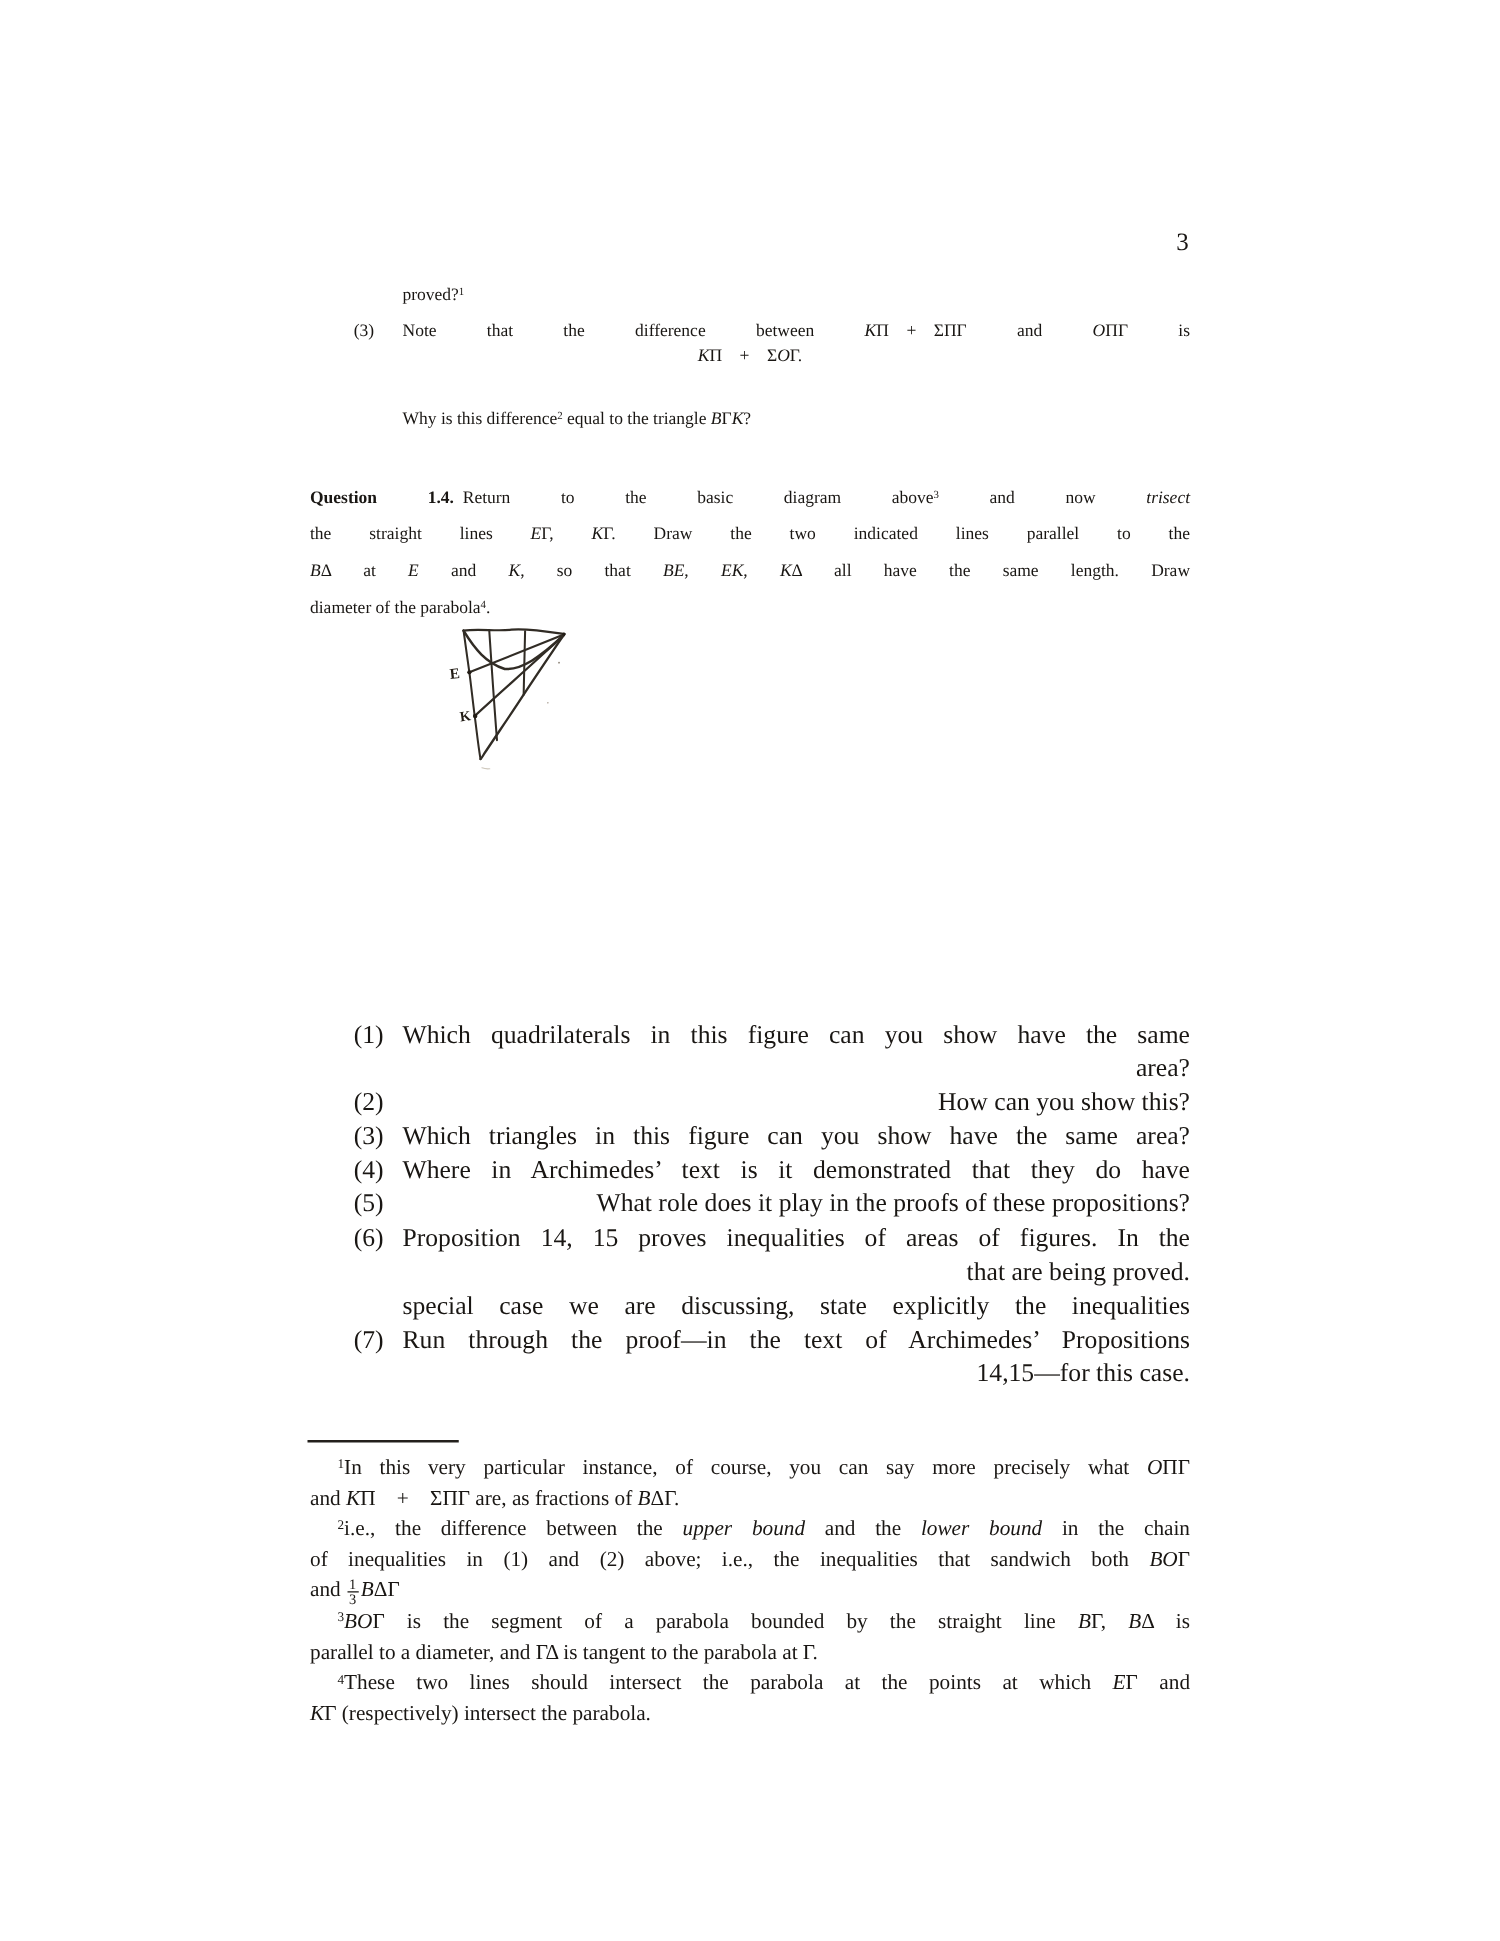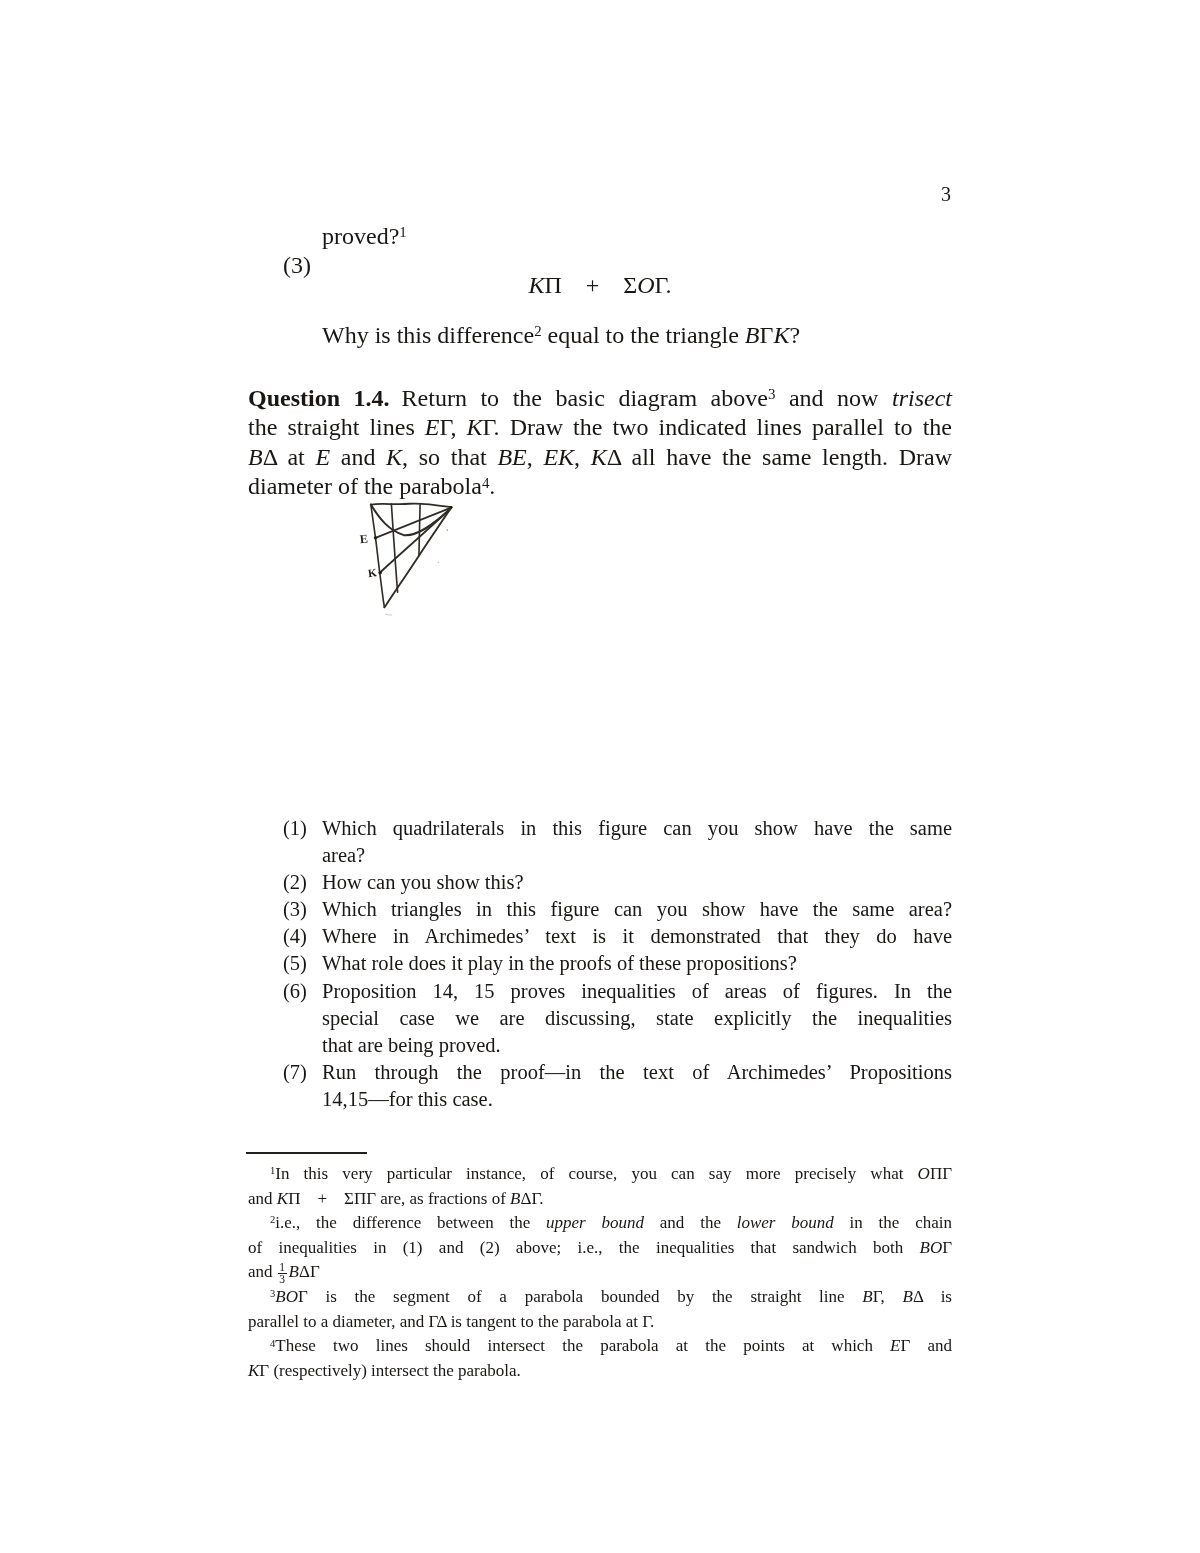--- a/index.html
+++ b/index.html
@@ -2,48 +2,49 @@
 <html><head>
 <meta charset="utf-8">
 <style>
   html,body{margin:0;padding:0;background:#e8e8e8;}
   .page{
     position:relative;width:1200px;height:1553px;background:#ffffff;
     font-family:"Liberation Serif", serif;color:#191613;overflow:hidden;
     margin:0 auto;
   }
   .abs{position:absolute;}
-  .bodytxt{font-size:24px;line-height:29.4px;}
+  .bodytxt{font-size:14px;line-height:29.4px;}
   .listtxt{font-size:20.5px;line-height:27.1px;}
   .fntxt{font-size:17px;line-height:24.6px;}
   .jy{text-align:justify;text-align-last:justify;}
   .ctr{text-align:center;}
   .it{font-style:italic;}
   .bd{font-weight:bold;}
   .sup{font-size:62%;position:relative;top:-0.45em;line-height:0;}
   .frac{display:inline-block;vertical-align:-0.5em;text-align:center;line-height:0.95;font-size:68%;margin:0 2px 0 1px;}
   .frac span{display:block;padding:0 1.5px;}
   .frac .fden{border-top:1.4px solid currentColor;}
   .li{position:relative;padding-left:74px;}
-  .li-line{position:relative;}
+  .li-line{position:relative;text-align:right;}
   .lilab{position:absolute;left:-39px;top:0;}
   .fn-first{text-indent:22px;}
   .rule{position:absolute;left:246px;top:1152px;width:121px;height:1.6px;background:#23201c;}
   svg text{font-family:"Liberation Serif", serif;font-weight:bold;}
 </style>
 </head>
 <body>
 
 <div class="page">
 
   <div class="abs" style="left:0;top:183px;width:951px;text-align:right;font-size:20px;">3</div>
 
   <div class="abs bodytxt" style="left:322px;top:222px;"><span>proved?</span><span class="sup">1</span></div>
 
   <div class="abs bodytxt" style="left:283px;top:251px;">(3)</div>
+  <div class="abs bodytxt jy" style="left:322px;top:251px;width:630px;"><span>Note that the difference between </span><span class="it">K</span><span>Π</span><span>  +  </span><span>ΣΠΓ and </span><span class="it">O</span><span>ΠΓ is</span></div>
   <div class="abs bodytxt ctr" style="left:248px;top:271px;width:704px;"><span class="it">K</span><span>Π</span><span>  +  </span><span>Σ</span><span class="it">O</span><span>Γ.</span></div>
   <div class="abs bodytxt" style="left:322px;top:321px;"><span>Why is this difference</span><span class="sup">2</span><span> equal to the triangle </span><span class="it">B</span><span>Γ</span><span class="it">K</span><span>?</span></div>
 
   <div class="abs bodytxt" style="left:248px;top:384px;width:704px;">
     <div class="jy"><span class="bd">Question 1.4.</span><span> Return to the basic diagram above</span><span class="sup">3</span><span> and now </span><span class="it">trisect</span></div>
     <div class="jy"><span>the straight lines </span><span class="it">E</span><span>Γ, </span><span class="it">K</span><span>Γ. Draw the two indicated lines parallel to the</span></div>
     <div class="jy"><span class="it">B</span><span>Δ at </span><span class="it">E</span><span> and </span><span class="it">K</span><span>, so that </span><span class="it">BE</span><span>, </span><span class="it">EK</span><span>, </span><span class="it">K</span><span>Δ all have the same length. Draw</span></div>
     <div><span>diameter of the parabola</span><span class="sup">4</span><span>.</span></div>
   </div>
 
@@ -96,22 +97,22 @@
     <div class="li">
       <div class="li-line jy"><span class="lilab">(4)</span><span>Where in Archimedes’ text is it demonstrated that they do have</span></div>
     </div>
 
     <div class="li">
       <div class="li-line"><span class="lilab">(5)</span><span>What role does it play in the proofs of these propositions?</span></div>
     </div>
 
     <div class="li">
       <div class="li-line jy"><span class="lilab">(6)</span><span>Proposition 14, 15 proves inequalities of areas of figures. In the</span></div>
+      <div class="li-line"><span>that are being proved.</span></div>
       <div class="li-line jy"><span>special case we are discussing, state explicitly the inequalities</span></div>
-      <div class="li-line"><span>that are being proved.</span></div>
     </div>
 
     <div class="li">
       <div class="li-line jy"><span class="lilab">(7)</span><span>Run through the proof—in the text of Archimedes’ Propositions</span></div>
       <div class="li-line"><span>14,15—for this case.</span></div>
     </div>
   </div>
 
   <div class="rule"></div>
 

